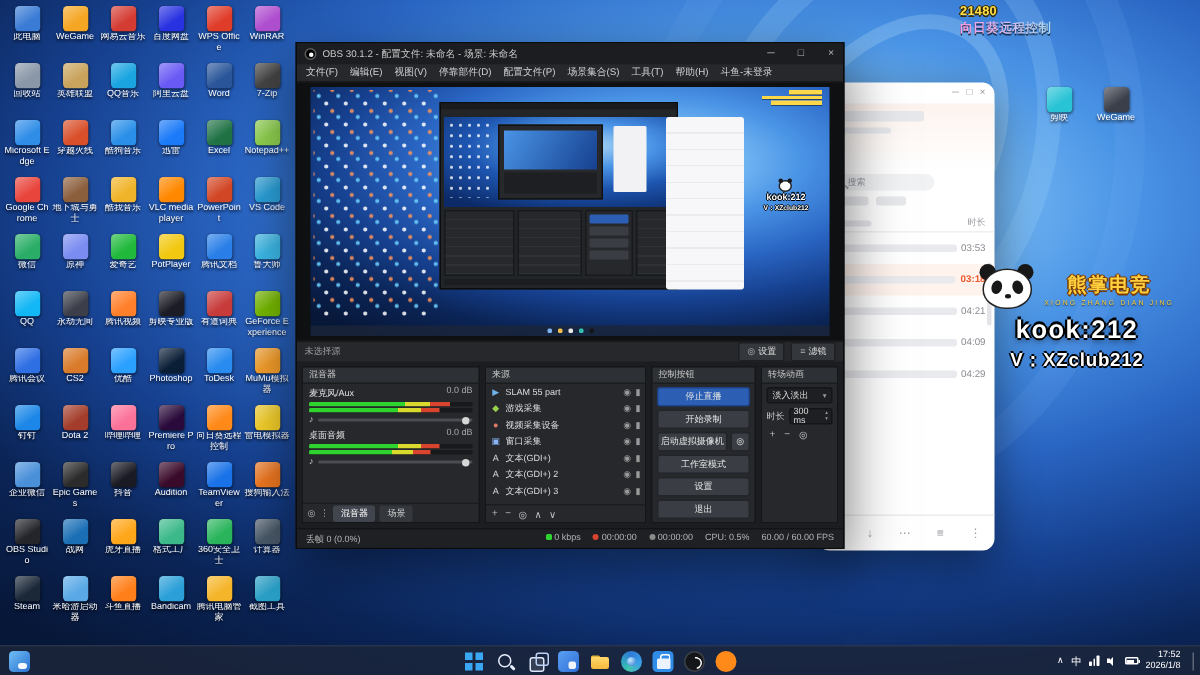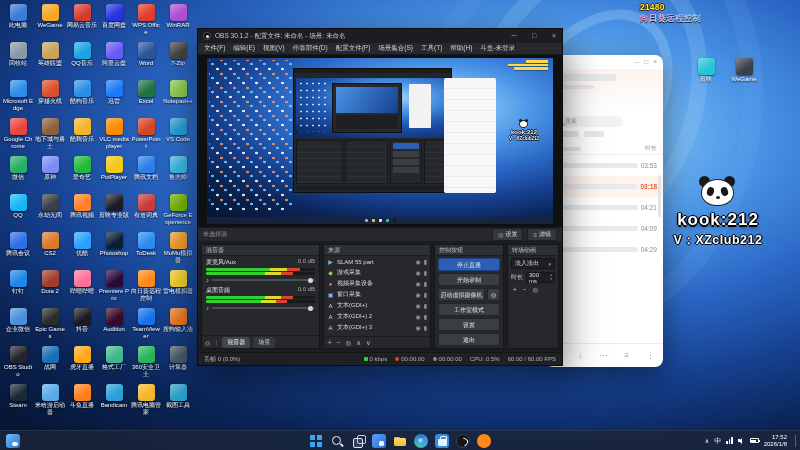--- a/index.html
+++ b/index.html
@@ -818,20 +818,24 @@
   <div class="mascot">
     <div class="mascot-logo">
       <div class="panda">
         <div class="ear l"></div>
           <div class="ear r"></div>
           <div class="face"></div>
         <div class="eye l"></div>
           <div class="eye r"></div>
           <div class="nose"></div>
       </div>
+      <div class="brand-col">
+        <div class="brand">熊掌电竞</div>
+        <div class="brand-sub">XIONG ZHANG DIAN JING</div>
+      </div>
     </div>
     <div class="kook">kook:212</div>
     <div class="wechat">V：XZclub212</div>
   </div>
 
   <div class="taskbar">
     <div class="tb-widget"></div>
     <div class="tb-center">
         <div class="tb-icon tb-start">
           <i class="tb-sq"></i>

